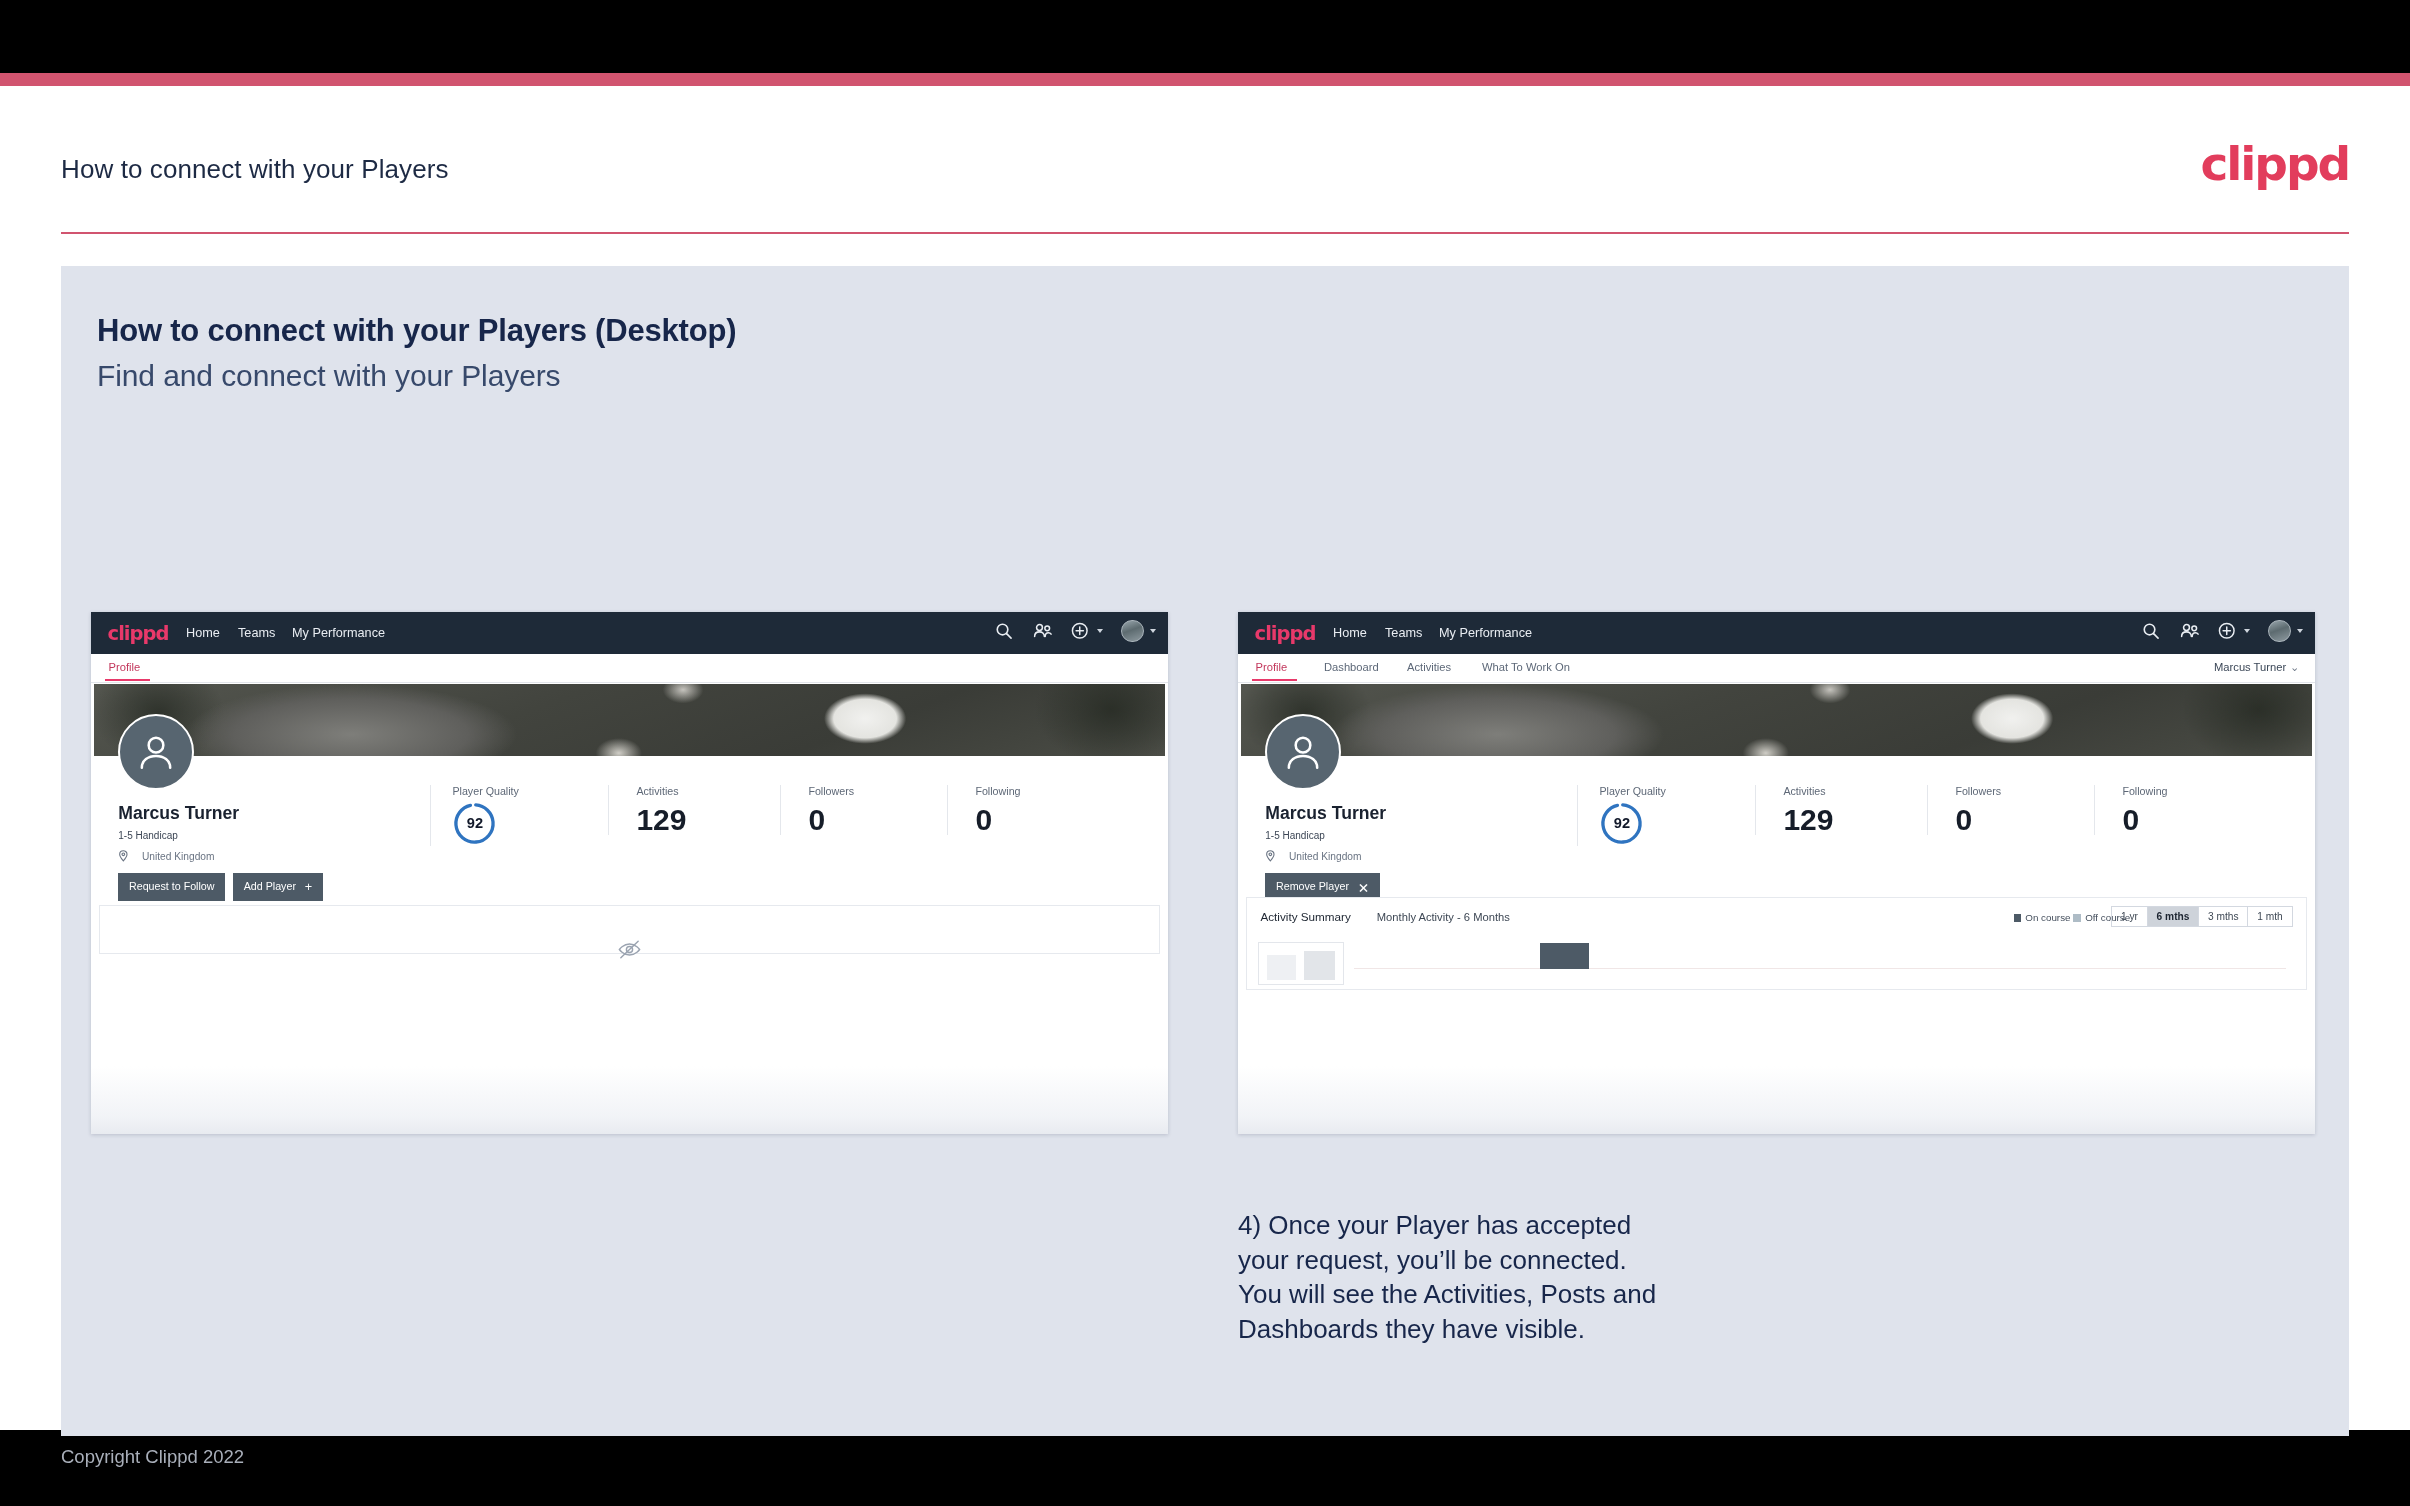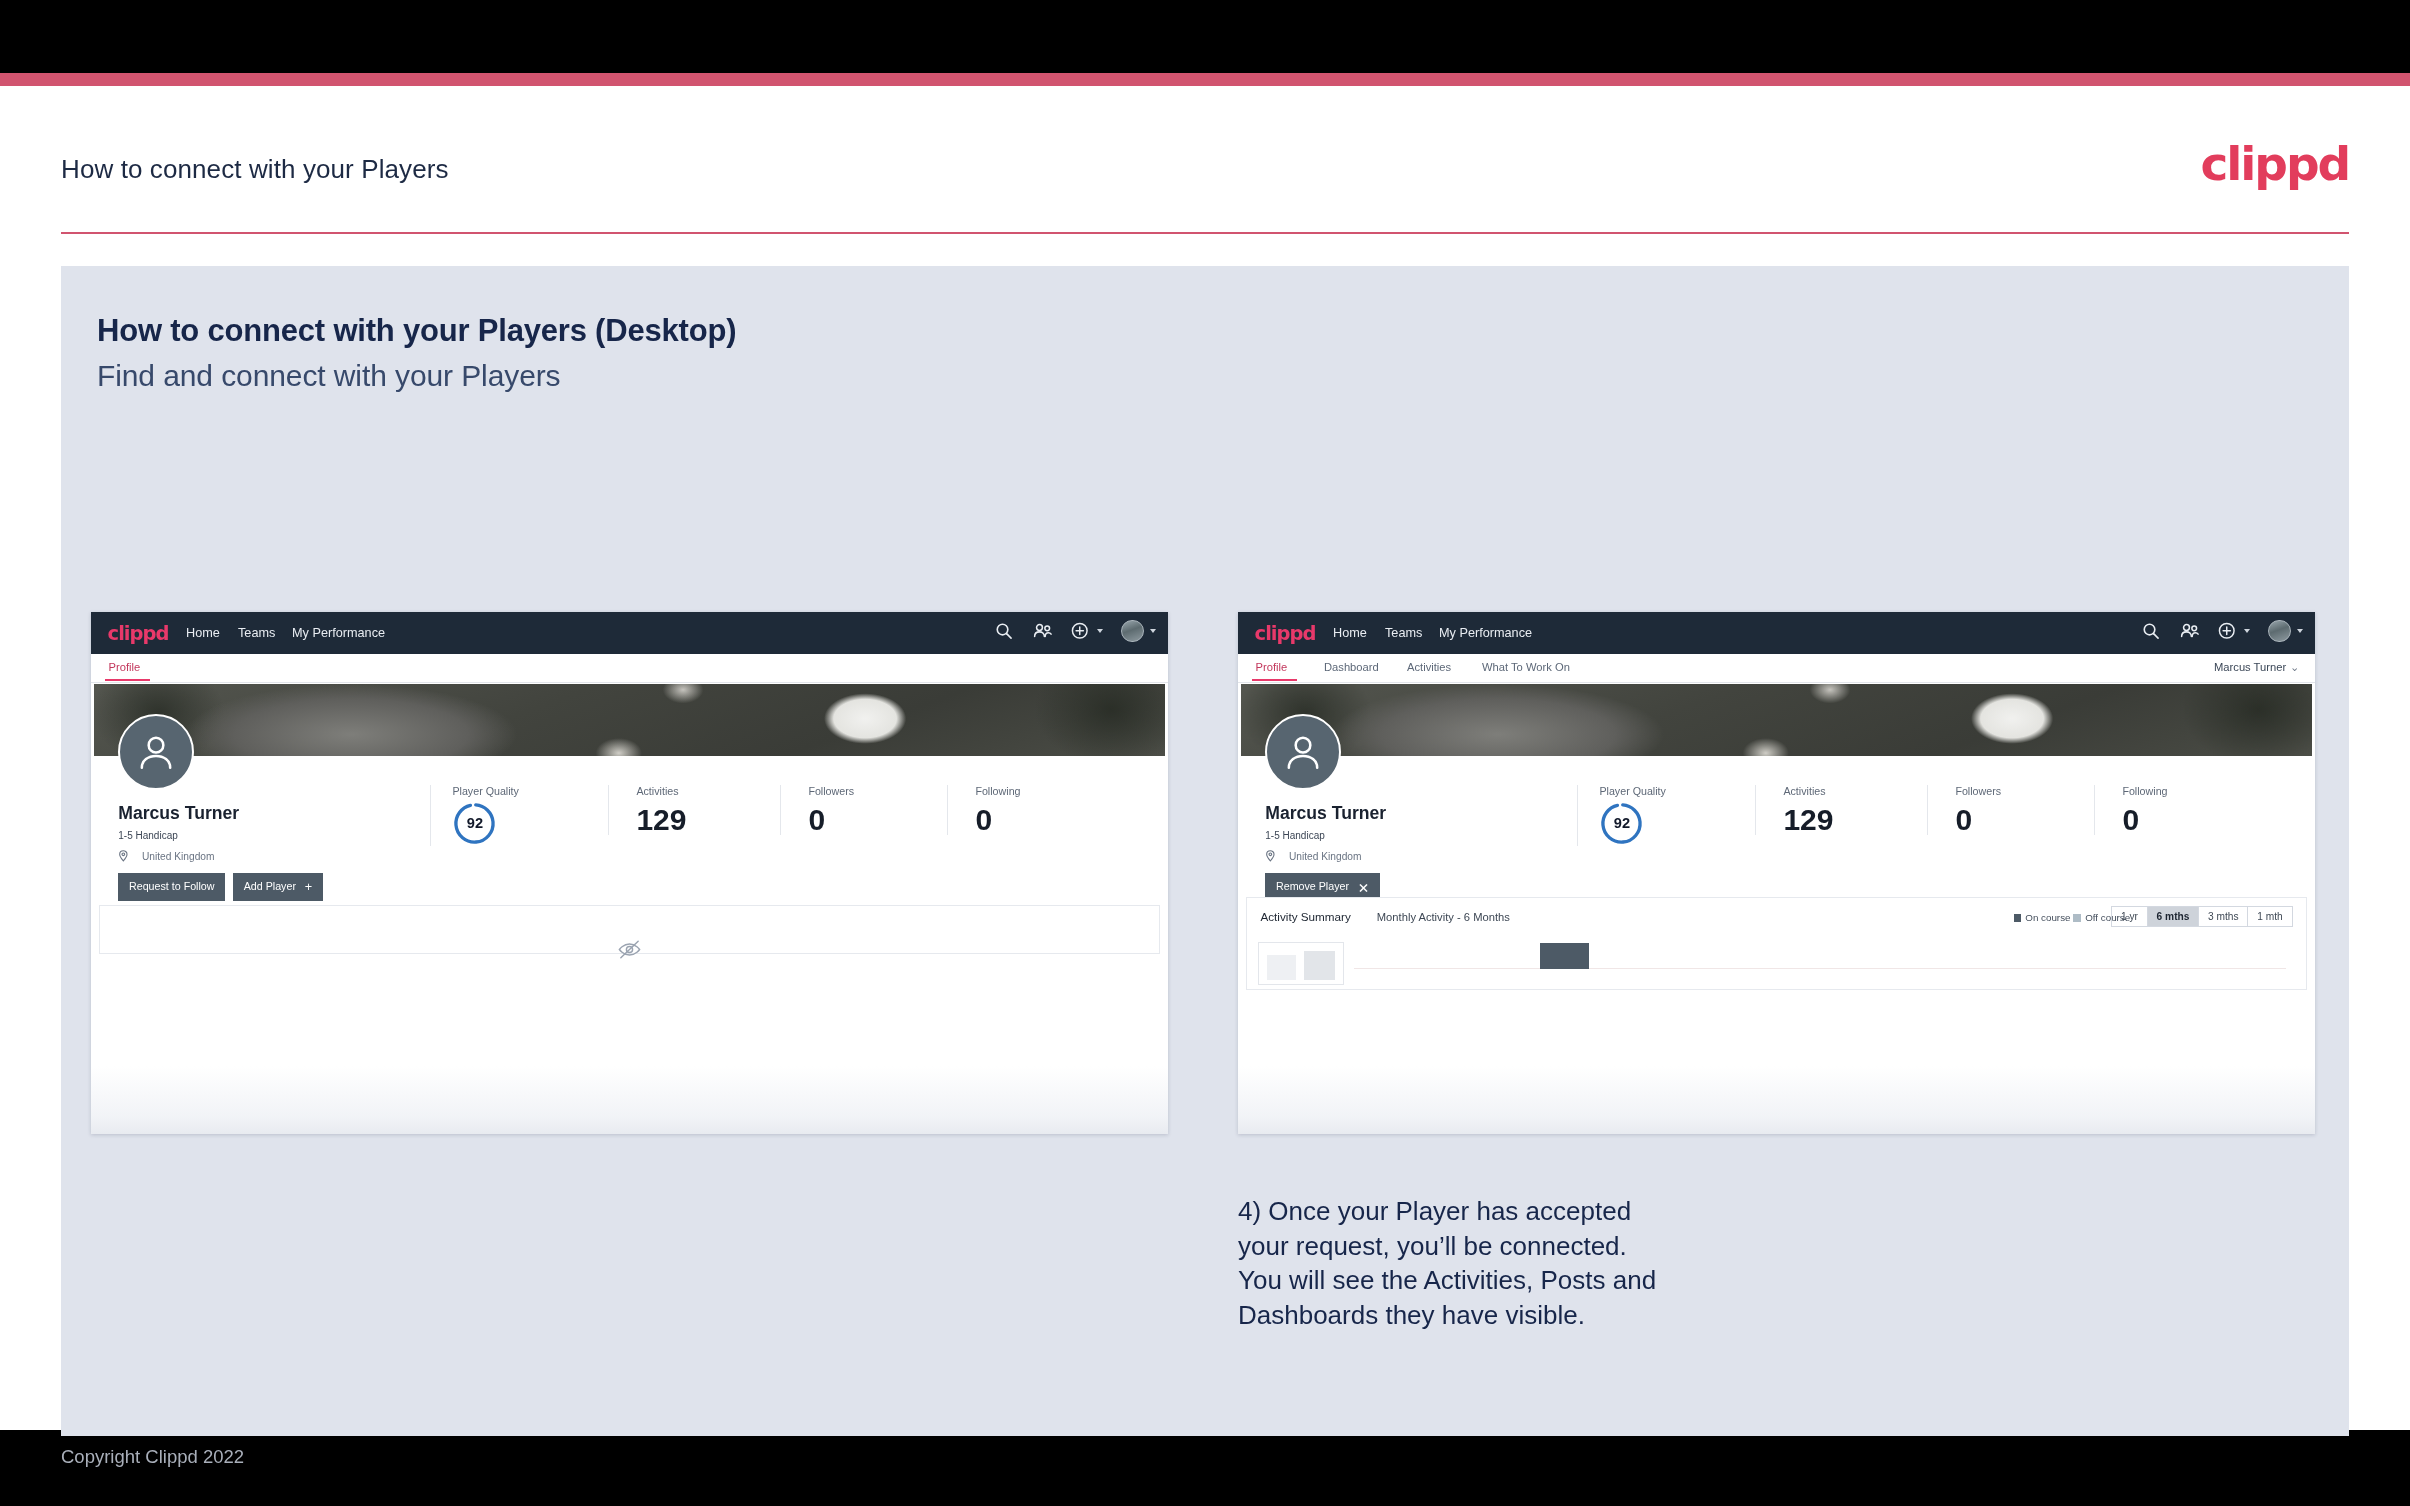--- a/index.html
+++ b/index.html
@@ -386,21 +386,21 @@
         <div class="act-thumb">
           <b style="left:7.8px;top:11.7px;width:29px;height:25px;"></b>
           <b style="left:45px;top:7.8px;width:31px;height:29px;background:#e2e5e9;"></b>
         </div>
         <div class="act-axis"></div>
         <div class="act-bar"></div>
       </div>
       <div class="fade"></div>
     </div>
 
-    <div class="caption cap-right" style="white-space:pre-line;">4) Once your Player has accepted
+    <div class="caption cap-right" style="white-space:pre-line;margin-top:14px;">4) Once your Player has accepted
 your request, you’ll be connected.
 You will see the Activities, Posts and
 Dashboards they have visible.</div>
   </div>
 
   <div class="copyright">Copyright Clippd 2022</div>
 </div>
 
 
 </body></html>

